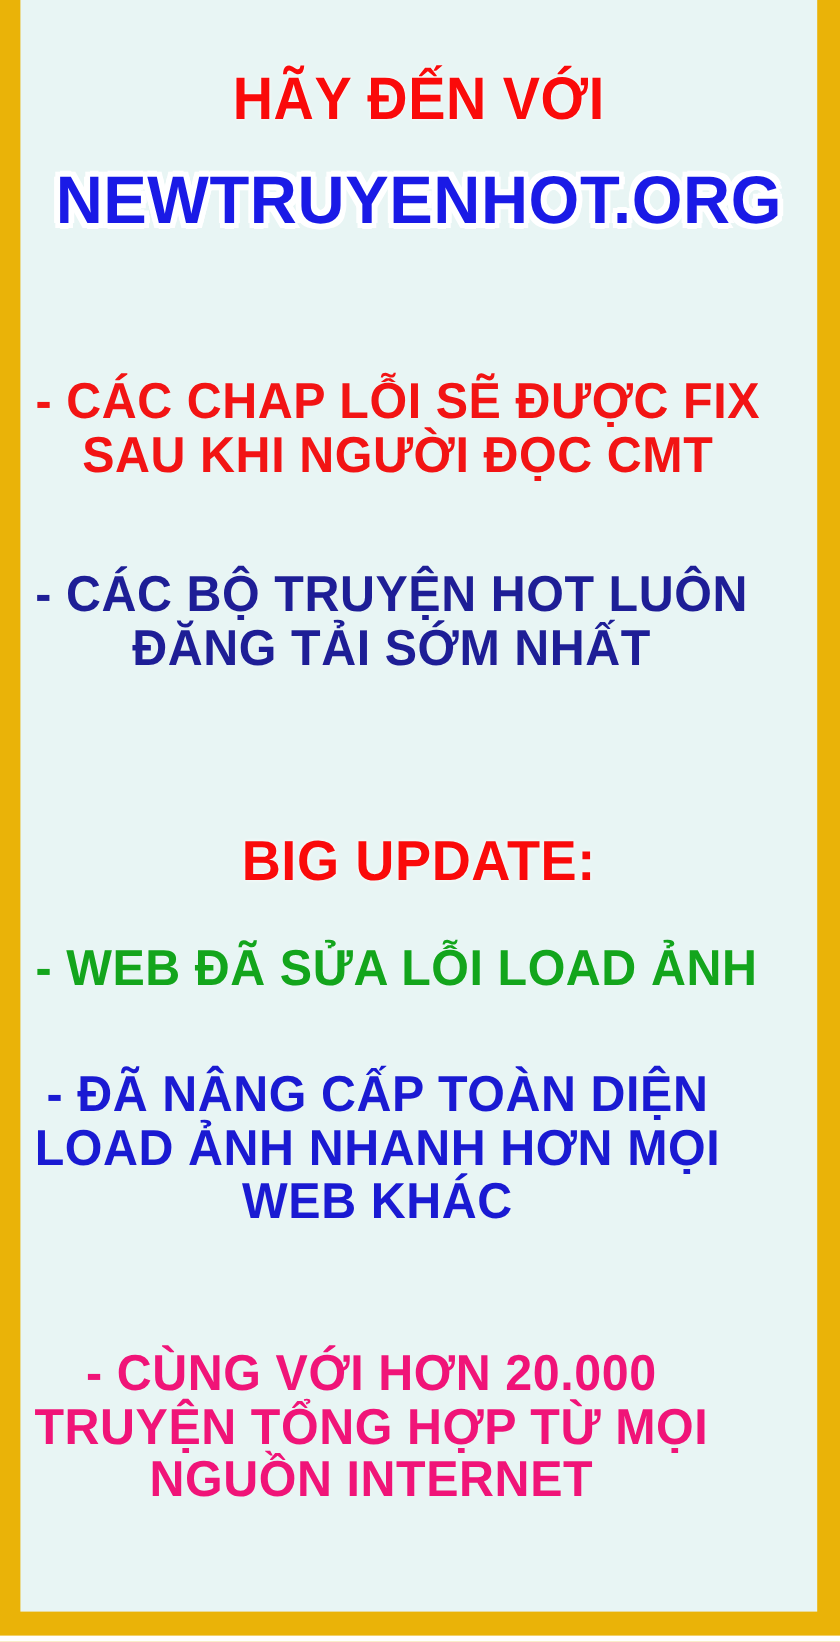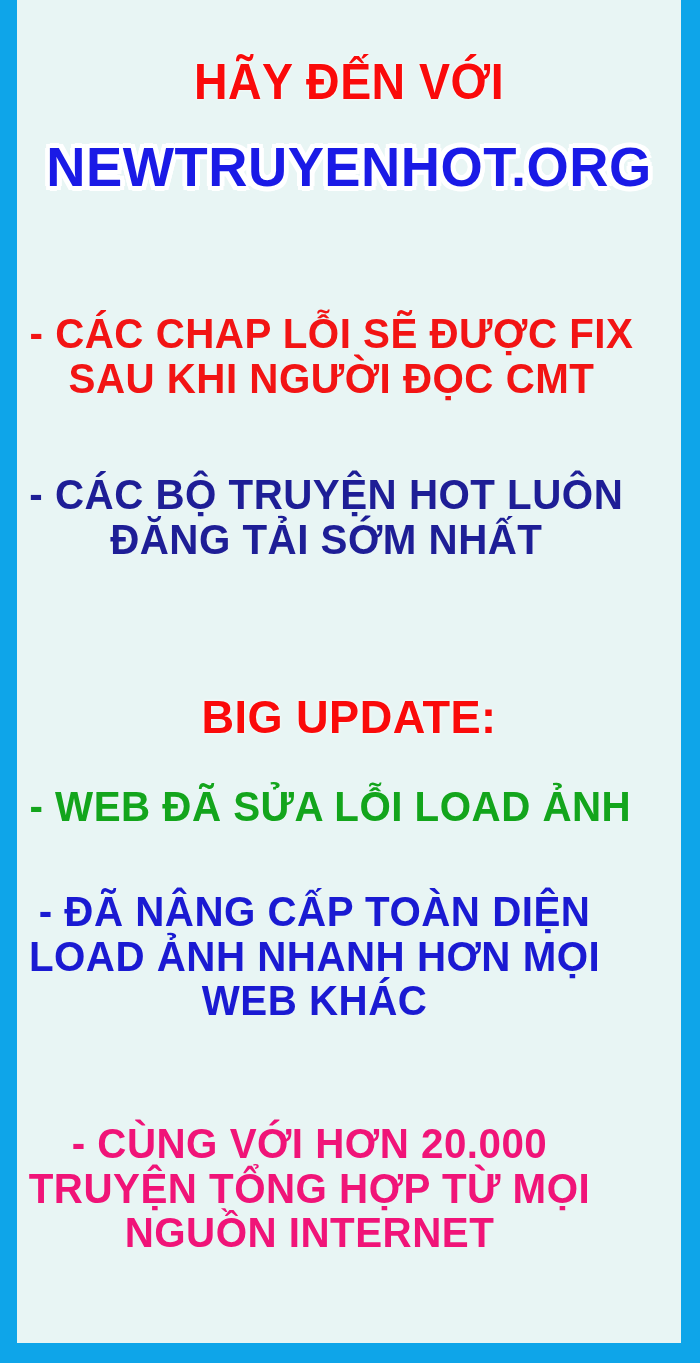--- a/index.html
+++ b/index.html
@@ -12,21 +12,21 @@
     height: 1368px;
     overflow: hidden;
     font-family: "Liberation Sans", sans-serif;
   }
 
   
   #banner {
     position: relative;
     width: 700px;
     height: 1368px;
-    background: #0ea5e9;   
+    background: #eab308;   
     box-sizing: border-box;
   }
 
   
   #bottom-white {
     position: absolute;
     left: 0;
     bottom: 0;
     width: 700px;
     height: 5px;

